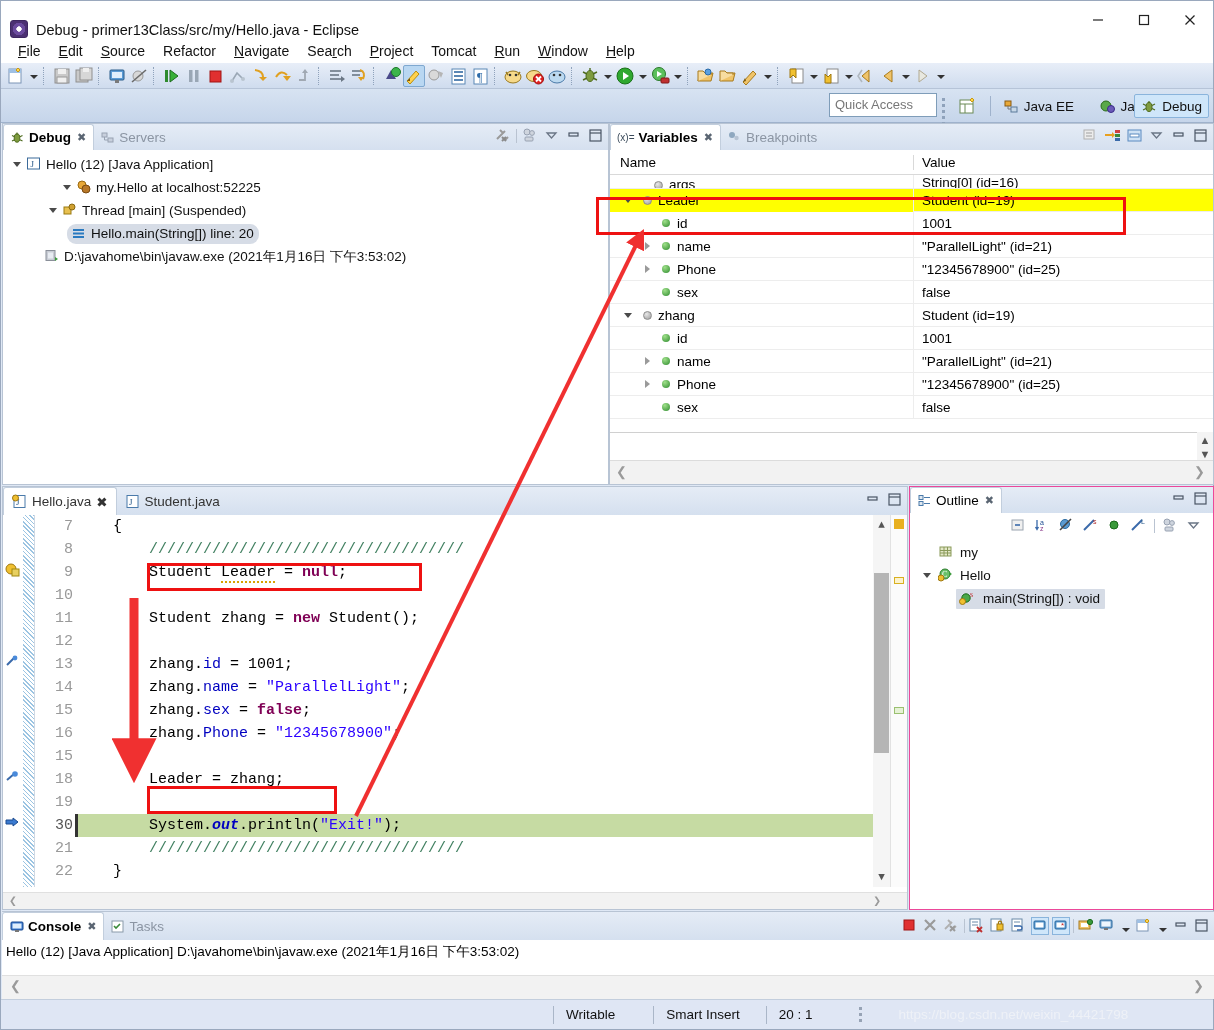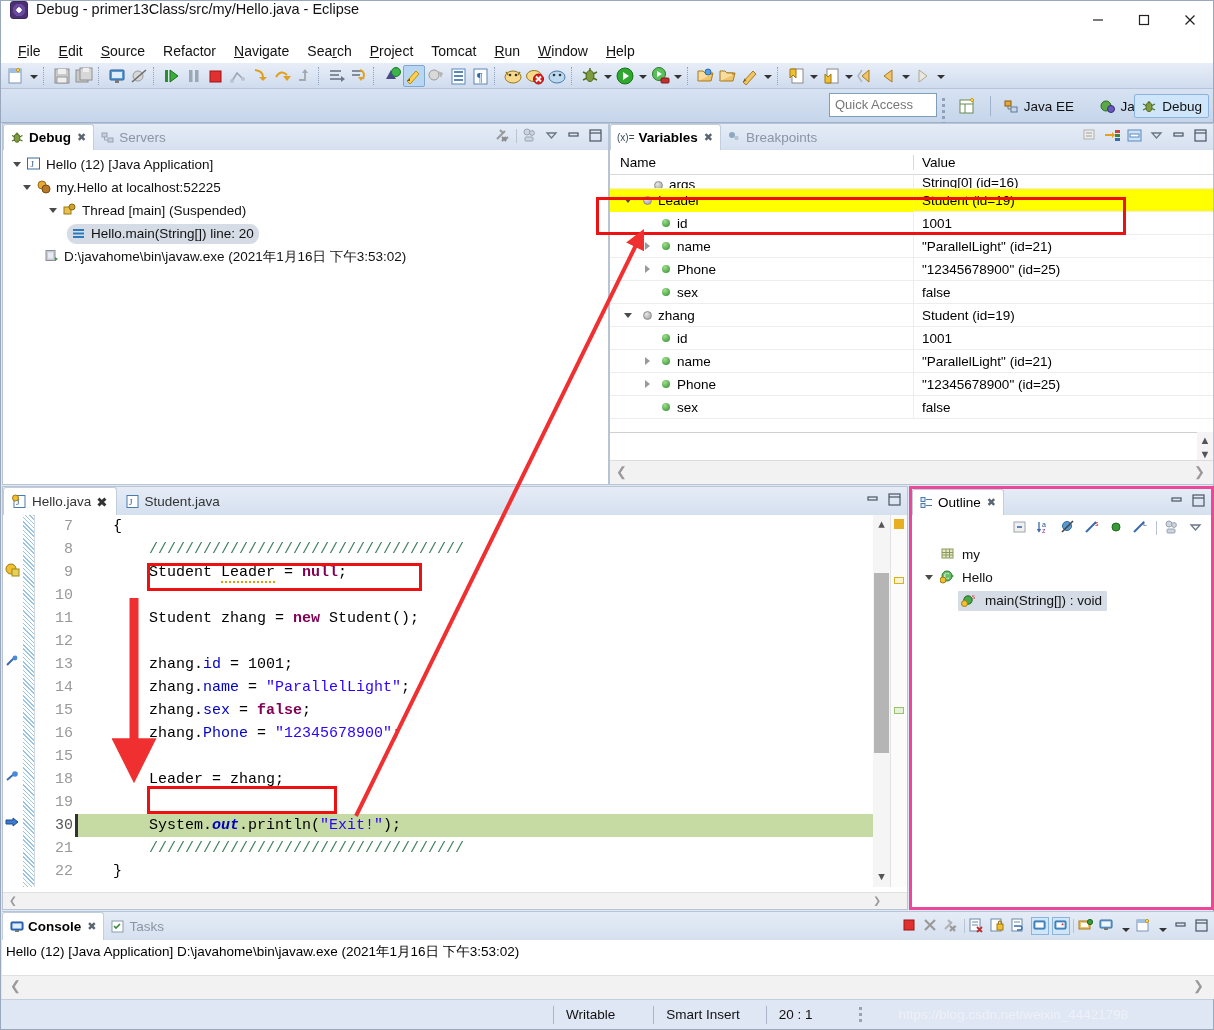--- a/index.html
+++ b/index.html
@@ -16,21 +16,21 @@
     position: relative;
     width: 1214px; height: 1030px;
     background: #dfe8f5;
     border: 1px solid #9aa8bd;
   }
 
   
   .titlebar {
     position: absolute; left: 0; top: 0; width: 1212px; height: 37px;
     background: #ffffff;
-    display: flex; align-items: flex-start;
+    display: flex; align-items: flex-end;
   }
   .titlebar .app-icon {
     width: 18px; height: 18px; margin-left: 9px; margin-right: 8px;
     border-radius: 3px;
     background: radial-gradient(circle at 50% 50%, #ffffff 0 22%, #6b4b9e 24% 55%, #4b3072 57% 100%);
     border: 1px solid #3d2660;
     position: relative;
   }
   .titlebar .title-text { font-size: 14.5px; color: #111; }
   .win-ctrls { margin-left: auto; display: flex; height: 37px; }
@@ -597,21 +597,21 @@
       <div class="treerow" style="padding-left:10px;">
         <span class="twisty open"></span>
         <span style="margin:0 5px 0 4px;">
           <svg width="15" height="15">
               <rect x="1.5" y="2" width="12" height="11" fill="#fff" stroke="#3a6a9a"></rect>
               <text x="4.5" y="11" font-size="9" fill="#2a5a8a" font-family="serif">J</text>
             </svg>
         </span>
         <span>Hello (12) [Java Application]</span>
       </div>
-      <div class="treerow" style="padding-left:20px;">
+      <div class="treerow" style="padding-left:20px;margin-left:40px;">
         <span class="twisty open"></span>
         <span style="margin:0 5px 0 4px;">
           <svg width="15" height="15">
               <circle cx="6" cy="6" r="4" fill="#e8a838" stroke="#9a6a10"></circle>
               <circle cx="10" cy="10" r="4" fill="#b87828" stroke="#7a4a10"></circle>
             </svg>
         </span>
         <span>my.Hello at localhost:52225</span>
       </div>
       <div class="treerow" style="padding-left:46px;">
@@ -920,21 +920,21 @@
         <div style="position:absolute;left:3px;top:192px;width:10px;height:7px;background:#e6f2d6;border:1px solid #9ac070;"></div>
       </div>
 
       <div class="scroll-h" style="left:0; bottom:0; right:0; background:#f2f2f2; border-top:1px solid #e0e0e0;">
         <span style="position:absolute;left:6px;top:0px;color:#9a9a9a;font-size:13px;">❮</span>
         <span style="position:absolute;right:26px;top:0px;color:#9a9a9a;font-size:13px;">❯</span>
       </div>
     </div>
   </div>
 
-  <div class="panel" style="left:908px; top:485px; width:305px; height:424px; border:3px solid #ec4899; background:#fff;">
+  <div class="panel" style="left:908px; top:485px; width:305px; height:424px; border:1px solid #ec4899; background:#fff;">
     <div class="panel-tabbar">
       <div class="ptab active">
         <svg width="15" height="15">
             <rect x="2" y="2.5" width="4" height="4" fill="#dfe8f0" stroke="#4a7aaa"></rect>
             <rect x="2" y="8.5" width="4" height="4" fill="#dfe8f0" stroke="#4a7aaa"></rect>
             <line x1="7" y1="4.5" x2="13" y2="4.5" stroke="#4a7aaa"></line>
             <line x1="7" y1="10.5" x2="13" y2="10.5" stroke="#4a7aaa"></line>
           </svg>
         <span>Outline</span>
         <span class="closex">✖</span>

